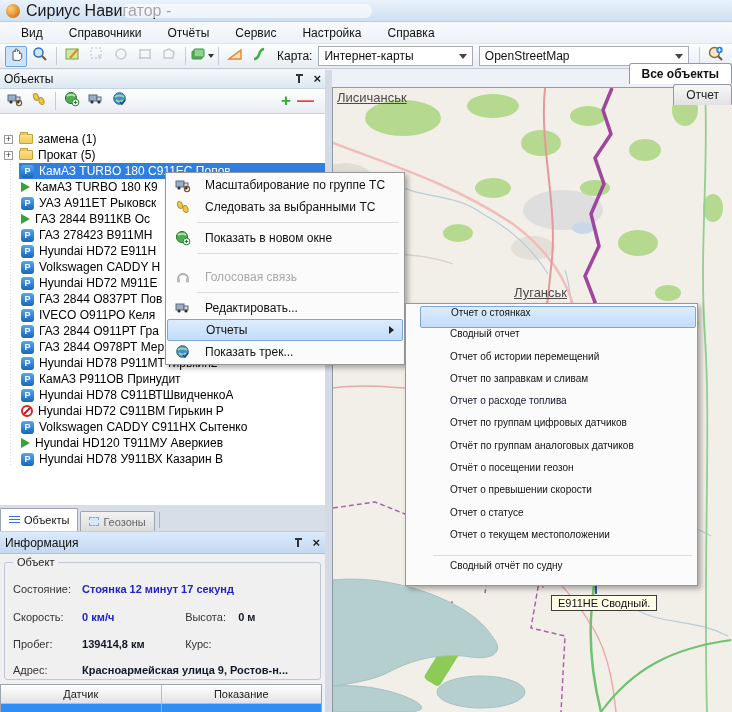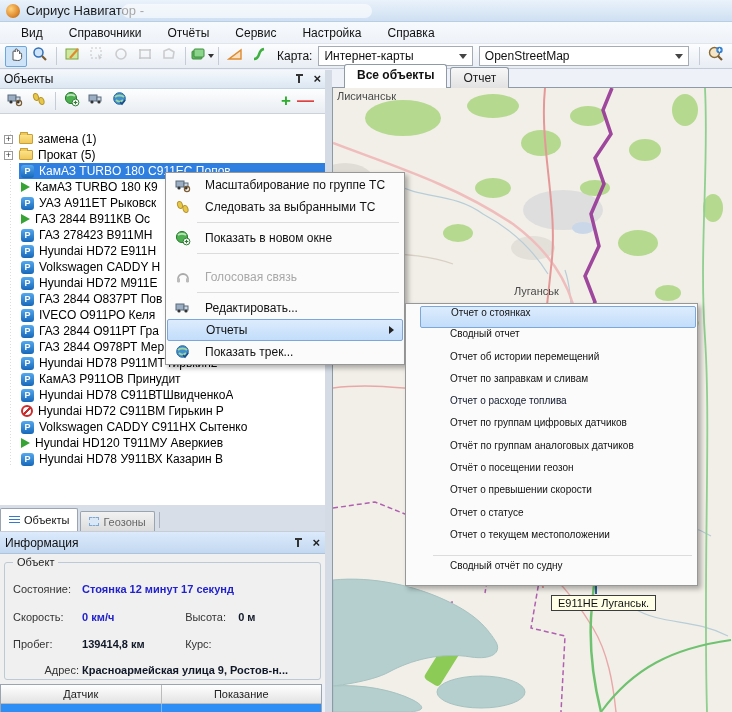--- a/index.html
+++ b/index.html
@@ -5,21 +5,21 @@
   html,body{margin:0;padding:0;background:#9db8d2;font-family:"Liberation Sans",sans-serif;}
   *{box-sizing:border-box;}
   .window{position:relative;width:732px;height:712px;background:#eef2f8;overflow:hidden;outline:1px solid #7d9cc0;}
 
   
   .titlebar{position:absolute;left:0;top:0;width:732px;height:22px;
     background:linear-gradient(#eaf2fb,#cfe0f2);display:flex;align-items:center;padding-left:6px;
     border-bottom:1px solid #b9cde4;}
   .app-icon{width:14px;height:14px;border-radius:50%;
     background:radial-gradient(circle at 35% 35%,#ffd27a,#e08a2e 60%,#9c5a14);margin-right:6px;flex:0 0 auto;}
-  .title-text{font-size:13px;color:#1a1a1a;white-space:nowrap;}
+  .title-text{font-size:16px;color:#1a1a1a;white-space:nowrap;}
   .title-gloss{position:absolute;left:122px;top:4px;width:250px;height:14px;border-radius:7px;
     background:rgba(255,255,255,.6);}
 
   
   .menubar{position:absolute;left:0;top:22px;width:732px;height:22px;background:linear-gradient(#f7fafd,#eef2f8);
     display:flex;align-items:center;padding-left:8px;border-bottom:1px solid #dfe6ee;}
   .menu-item{font-size:12px;color:#111;padding:3px 13px;cursor:default;}
 
   
   .toolbar{position:absolute;left:0;top:44px;width:732px;height:25px;
@@ -111,28 +111,28 @@
     border-bottom:1px solid #bcbcbc;font-size:11px;color:#222;display:flex;align-items:center;justify-content:center;}
   .st-cell:last-child{border-right:none;}
   .st-selrow{display:flex;height:9px;}
   .st-selcell{flex:1;background:#2f8ef5;border-right:1px solid #7fb8f8;}
   .st-selcell:last-child{border-right:none;}
 
   
   .splitter{position:absolute;left:325px;top:70px;width:7px;height:642px;background:#d4dbe4;}
 
   
-  .map-tabs{position:absolute;left:332px;top:63px;width:400px;height:25px;display:flex;align-items:flex-end;}
+  .map-tabs{position:absolute;left:332px;top:63px;width:400px;height:25px;display:flex;align-items:flex-end;flex-direction:column;}
   .map-tabs::after{content:"";position:absolute;left:0;bottom:0;width:100%;height:1px;background:#8e9aa5;}
   .mtab{font-size:12px;padding:3px 12px;border:1px solid #8e9aa5;border-bottom:none;border-radius:3px 3px 0 0;z-index:2;}
   .mtab.active{background:#fff;font-weight:bold;color:#111;height:24px;margin-left:12px;}
   .mtab.inactive{background:linear-gradient(#f7f7f7,#e2e2e2);color:#222;height:21px;margin-left:3px;}
   .map-canvas{position:absolute;left:332px;top:88px;width:400px;height:624px;background:#f2efe8;
     border-left:1px solid #8e9aa5;overflow:hidden;}
-  .map-city-label{position:absolute;font-size:11px;color:#4a4a4a;white-space:nowrap;}
+  .map-city-label{position:absolute;font-size:13px;color:#4a4a4a;white-space:nowrap;text-decoration:underline;}
   .map-marker{position:absolute;width:22px;height:30px;}
   .map-marker .pole{position:absolute;left:9px;top:12px;width:2px;height:16px;background:#2a5d9e;}
   .map-marker .flag{position:absolute;left:2px;top:0;width:17px;height:15px;border-radius:3px;
     background:linear-gradient(#4da2f0,#1a66c8);border:1px solid #11519f;color:#fff;font-size:10px;
     font-weight:bold;display:flex;align-items:center;justify-content:center;}
   .map-tooltip{position:absolute;background:#ffffe8;border:1px solid #3c3c3c;font-size:11px;color:#111;
     padding:1px 6px;white-space:nowrap;}
 
   
   .context-menu{position:absolute;left:165px;top:172px;width:240px;background:#fbfbfb;
@@ -494,21 +494,21 @@
         <span class="ilabel" style="width:50px;">Высота:</span>
         <span class="iv">0 м</span>
       </div>
       <div class="info-row" style="top:75px;">
         <span class="ilabel" style="width:66px;">Пробег:</span>
         <span class="iv" style="display:inline-block;width:100px;">139414,8 км</span>
         <span class="ilabel" style="width:50px;">Курс:</span>
         <span class="iv"></span>
       </div>
       <div class="info-row" style="top:101px;">
-        <span class="ilabel" style="width:66px;vertical-align:top;text-align:right;">Адрес:</span>
+        <span class="ilabel" style="width:66px;vertical-align:top;">Адрес:</span>
         <span class="iv" style="display:inline-block;max-width:235px;">Красноармейская улица 9, Ростов-н...</span>
       </div>
     </div>
   </div>
 
   <div class="sensor-table">
     <div class="st-header" id="st-header">
         <div class="st-cell">Датчик</div>
         <div class="st-cell">Показание</div>
       </div>
@@ -591,21 +591,21 @@
     </svg>
     <div id="map-labels">
         <div class="map-city-label" style="left: 4px; top: 2px;">Лисичанськ</div>
         <div class="map-city-label" style="left: 181px; top: 197px;">Луганськ</div>
         <div class="map-city-label" style="left: 72px; top: 275px;">Алчевськ</div>
       </div>
     <div class="map-marker" style="left:253px;top:478px;">
       <span class="pole"></span>
       <span class="flag">P</span>
     </div>
-    <div class="map-tooltip" style="left:218px;top:507px;">Е911НЕ Луганськ.</div>
+    <div class="map-tooltip" style="left:218px;top:507px;">Е911НЕ Сводный.</div>
   </div>
 
   <div class="context-menu" id="ctx">
       <div class="cm-item">
         <span class="cm-icon"><svg width="16" height="16">
             <rect x="1" y="4" width="8" height="6" fill="#9aadc2" stroke="#5a6b7d"></rect>
             <rect x="9" y="6" width="4" height="4" fill="#ccd8e4" stroke="#5a6b7d"></rect>
             <circle cx="4" cy="11" r="1.6" fill="#333"></circle>
             <circle cx="11" cy="11" r="1.6" fill="#333"></circle>
             <circle cx="12" cy="12" r="2.6" fill="none" stroke="#7a5a30" stroke-width="1.2"></circle>

